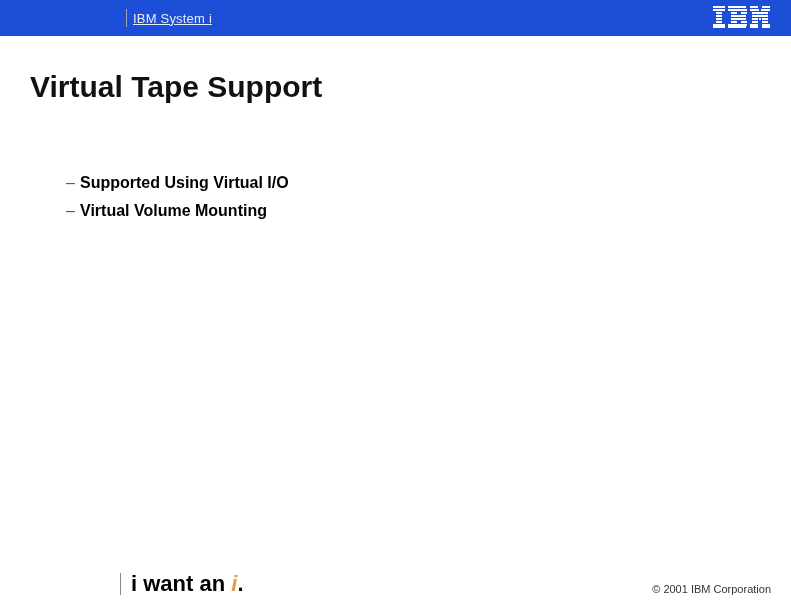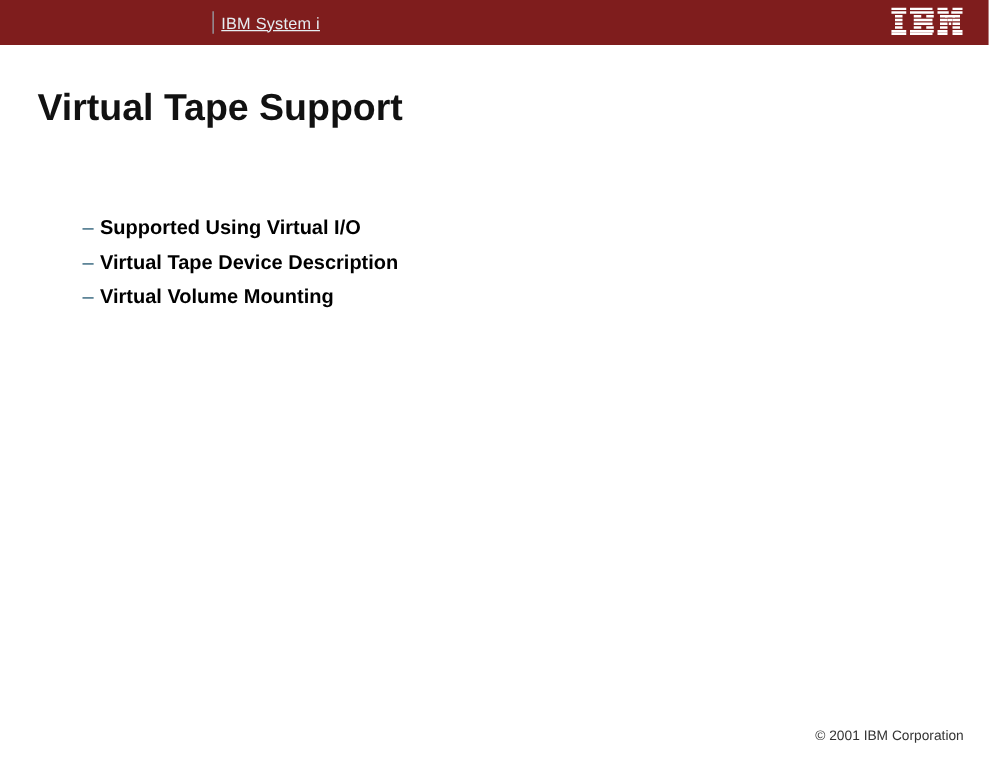--- a/index.html
+++ b/index.html
@@ -3,21 +3,21 @@
 <meta charset="utf-8">
 <style>
   * { margin: 0; padding: 0; box-sizing: border-box; }
   html, body { width: 791px; height: 609px; font-family: Arial, Helvetica, sans-serif; background: #fff; color: #000; overflow: hidden; }
 
   .slide { position: relative; width: 791px; height: 609px; }
 
   
   .header {
     position: absolute; top: 0; left: 0; right: 0; height: 36px;
-    background: #7f1d1d; display: flex; align-items: center; padding-left: 44px;
+    background: #1d4ed8; display: flex; align-items: center;
   }
   .header-left {
     display: flex; align-items: center; height: 100%;
     margin-left: 120px;
   }
   .vsep { width: 1px; height: 18px; background: #9aa7b0; margin: 0 6px; }
   .header-label {
     color: #e6edf2; font-size: 13px; text-decoration: underline;
     letter-spacing: 0.2px;
   }
@@ -115,21 +115,26 @@
             <rect x="49" y="20" width="8" height="2"></rect>
         </g>
       </svg>
     </div>
   </div>
 
   <h1 class="title">Virtual Tape Support</h1>
 
   <div class="content">
     <div class="lvl2">Supported Using Virtual I/O</div>
-    <div class="lvl2">Virtual Tape Device Description</div>
     <div class="lvl2">Virtual Volume Mounting</div>
   </div>
 
   <div class="footer">
+    <div class="footer-left">
+      <span class="fsep"></span>
+      <span class="tagline">
+        <span>i want an </span><span class="accent">i</span><span>.</span>
+      </span>
+    </div>
     <div class="copyright">© 2001 IBM Corporation</div>
   </div>
 
 </div>
 
 </body></html>

